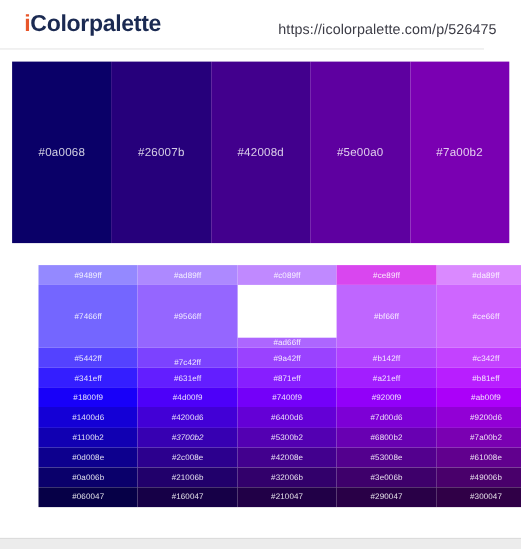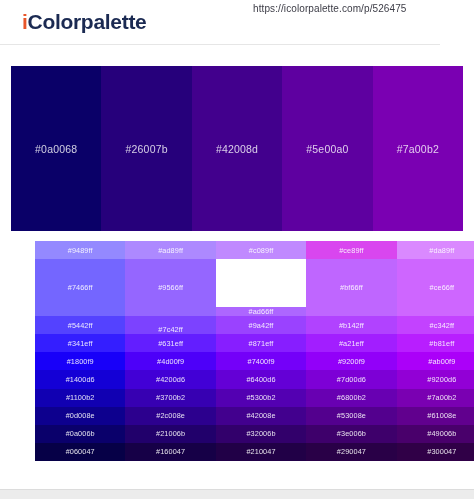--- a/index.html
+++ b/index.html
@@ -42,32 +42,32 @@
   }
   .brand .brand-i {
     color: #e8562a;
   }
   .brand .brand-rest {
     color: #1b2a52;
   }
   .page-url {
     position: absolute;
     left: 253px;
-    top: 3px;
-    font-size: 10px;
+    top: 19px;
+    font-size: 13px;
     color: #3c3c46;
     white-space: nowrap;
     letter-spacing: 0.1px;
   }
 
   
   .main-swatches {
     position: absolute;
     left: 11px;
-    top: 66px;
+    top: 56px;
     width: 452px;
     height: 165px;
     display: flex;
   }
   .main-swatch {
     flex: 1 1 0;
     position: relative;
     display: flex;
     align-items: center;
     justify-content: center;
@@ -248,21 +248,21 @@
           <span class="hexlabel">#7d00d6</span>
         </div>
         <div class="shade-cell" style="background: rgb(146, 0, 214);">
           <span class="hexlabel">#9200d6</span>
         </div>
       </div>
       <div class="shade-row">
         <div class="shade-cell" style="background: rgb(17, 0, 178);">
           <span class="hexlabel">#1100b2</span>
         </div>
-        <div class="shade-cell" style="background: rgb(55, 0, 178);">
+        <div class="shade-cell" style="background: rgb(55, 0, 178); font-style: italic;">
           <span class="hexlabel">#3700b2</span>
         </div>
         <div class="shade-cell" style="background: rgb(83, 0, 178);">
           <span class="hexlabel">#5300b2</span>
         </div>
         <div class="shade-cell" style="background: rgb(104, 0, 178);">
           <span class="hexlabel">#6800b2</span>
         </div>
         <div class="shade-cell" style="background: rgb(122, 0, 178);">
           <span class="hexlabel">#7a00b2</span>

